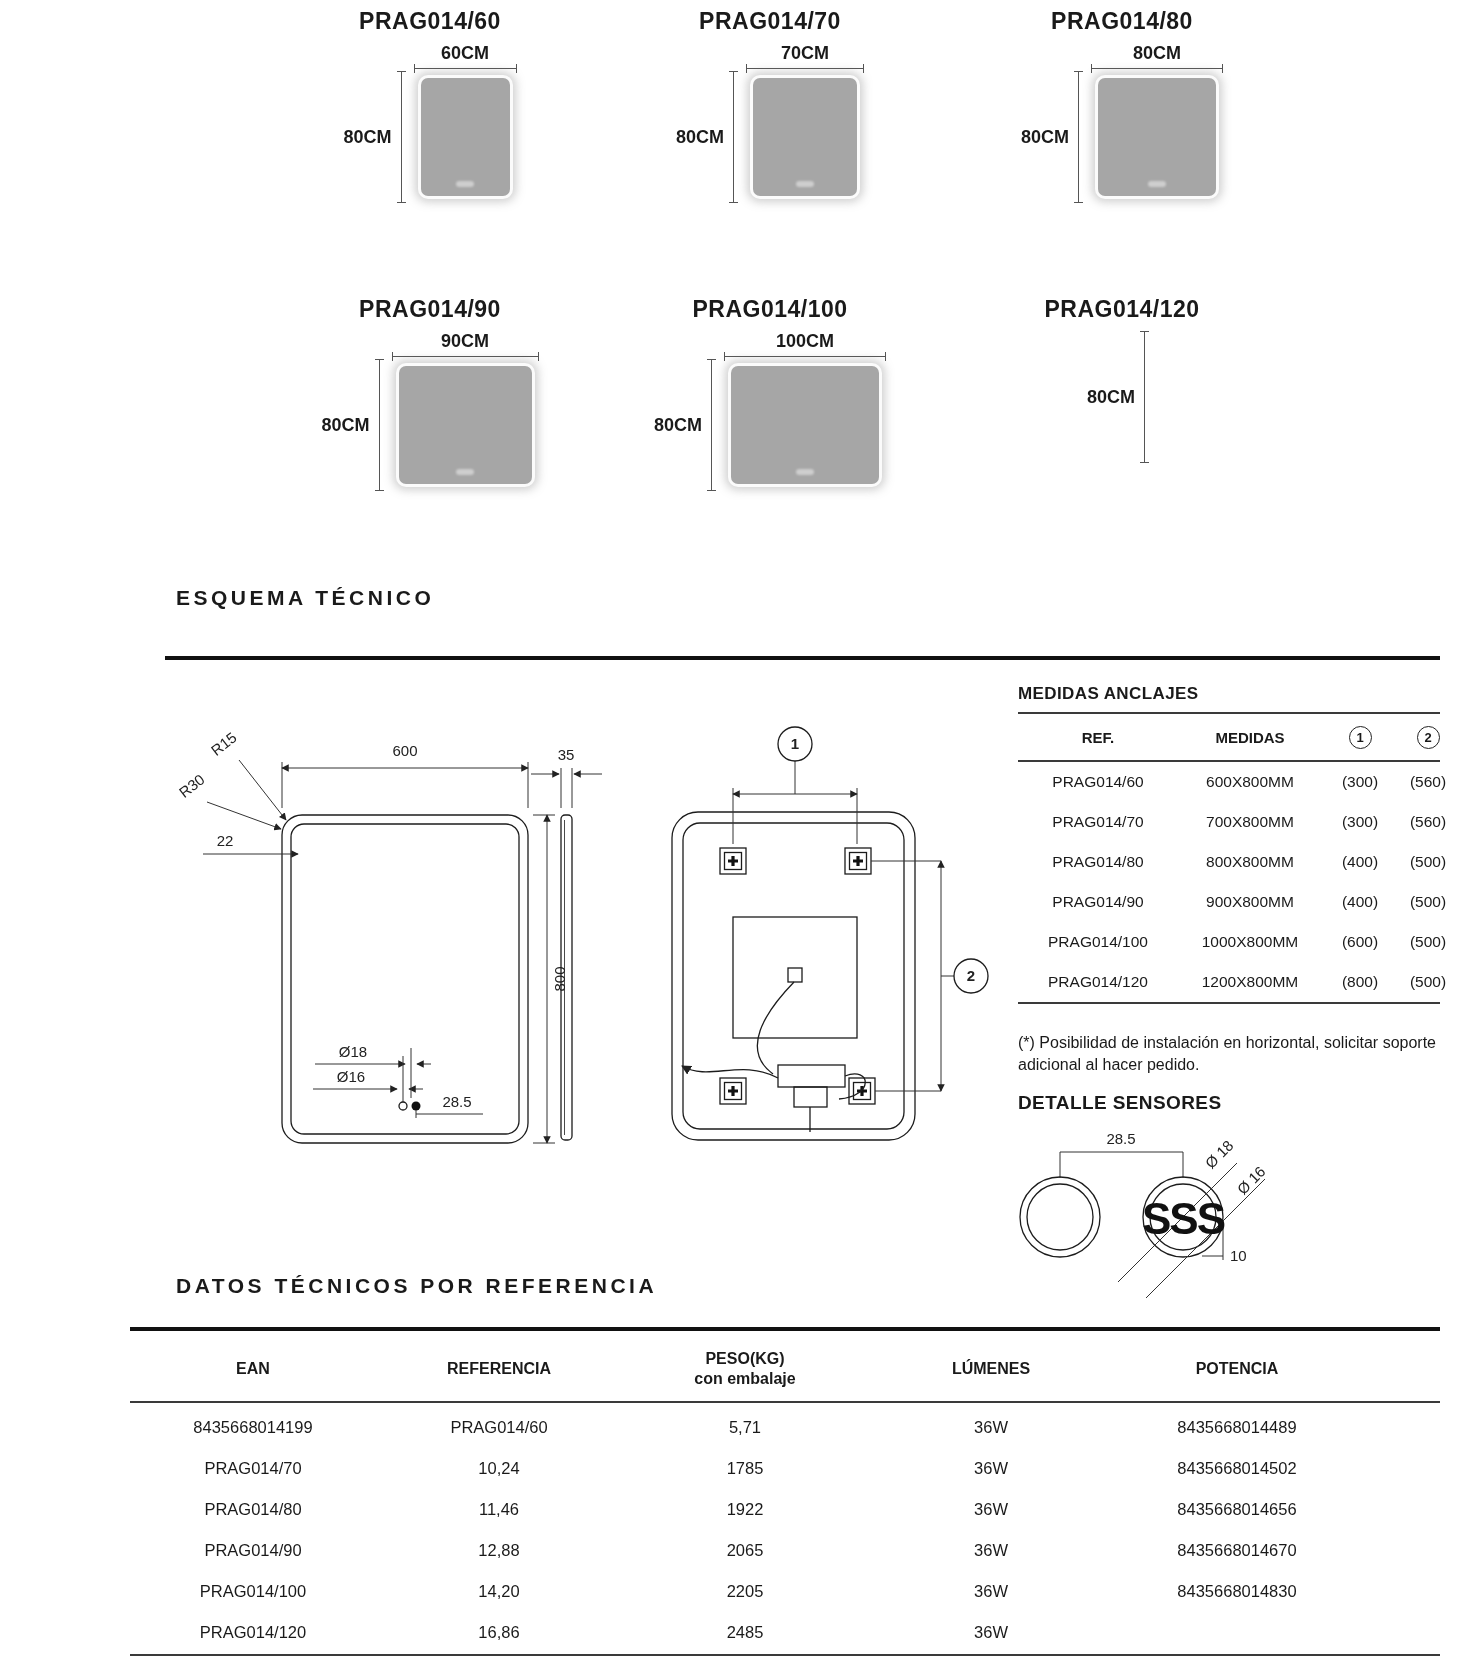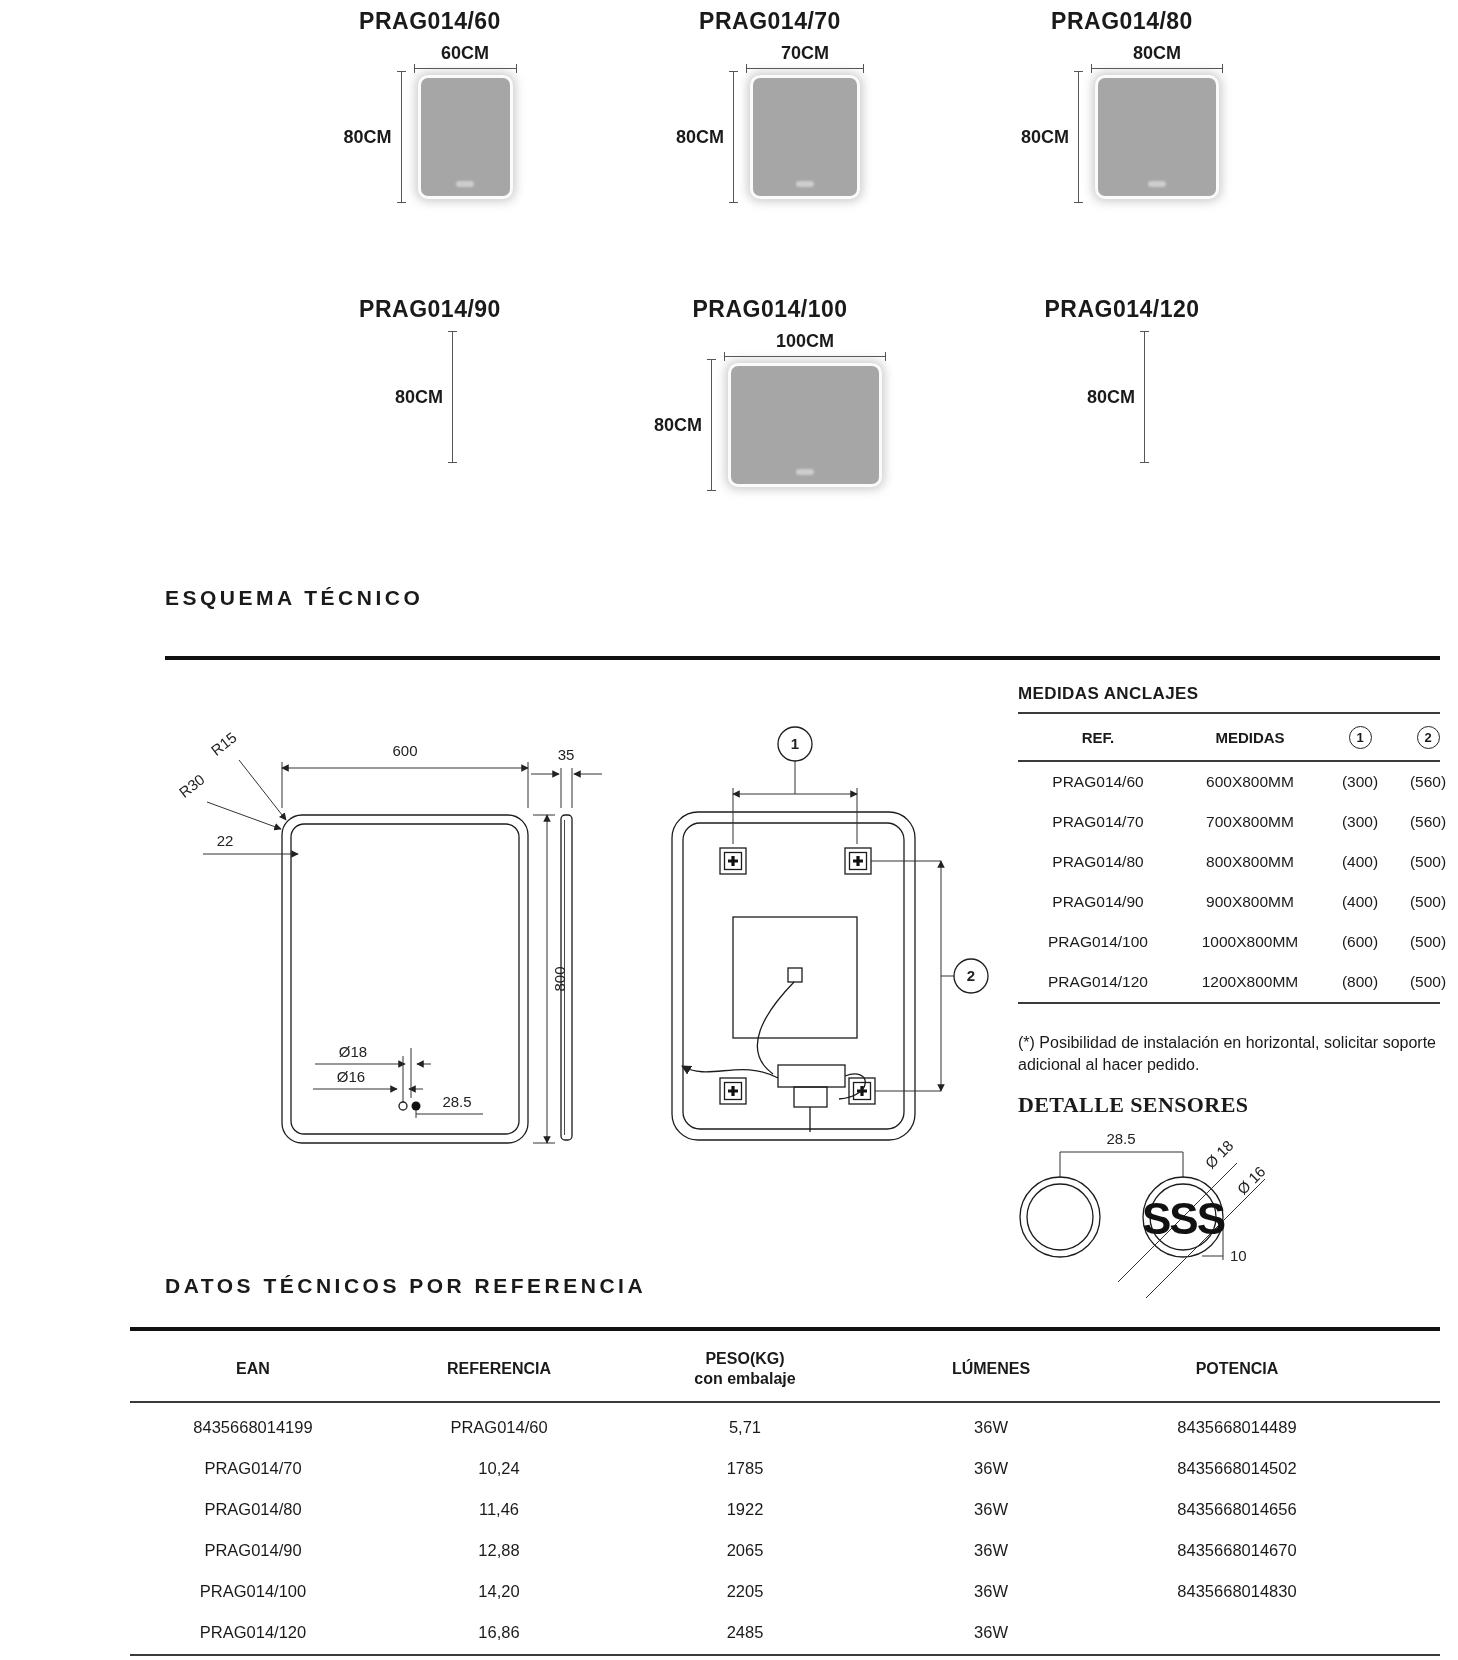--- a/index.html
+++ b/index.html
@@ -19,41 +19,41 @@
   .wlabel { font-size:18px; font-weight:bold; margin-bottom:4px; }
   .hline { height:1px; background:#555; position:relative; margin-bottom:9px; }
   .hline::before, .hline::after { content:""; position:absolute; top:-4px; width:1px; height:9px; background:#555; }
   .hline::before { left:0; } .hline::after { right:0; }
   .mirror { position:relative; background:#a6a6a6; border-radius:7px;
             box-shadow:0 0 0 3px #fbfbfb, 0 0 10px 6px rgba(130,130,130,.38); }
   .mirror::after { content:""; position:absolute; left:50%; bottom:9px; transform:translateX(-50%);
                    width:18px; height:6px; border-radius:3px; background:rgba(255,255,255,.45); filter:blur(1px); }
 
   
-  .h-big { position:absolute; font-size:21px; font-weight:bold; letter-spacing:3.5px; }
+  .h-big { position:absolute; font-size:21px; font-weight:bold; letter-spacing:3.5px;margin-left:11px; }
   .rule-thick { position:absolute; height:4px; background:#111; }
   .rule-med { position:absolute; height:2px; background:#3a3a3a; }
 
   
   svg { position:absolute; overflow:visible; }
   .ln { fill:none; stroke:#1c1c1c; stroke-width:1.3; }
   .dim { fill:none; stroke:#333; stroke-width:1; }
   .dt { font-size:15px; fill:#222; font-family:"Liberation Sans",sans-serif; }
   .cn { font-size:15px; fill:#222; font-weight:bold; }
 
   
   .anchors { position:absolute; left:1018px; top:684px; width:440px; }
   .anchors .atitle { font-size:17px; font-weight:bold; letter-spacing:.4px; }
   .agrid { display:grid; grid-template-columns:160px 144px 76px 60px; align-items:center; }
   .agrid > div { text-align:center; font-size:15.5px; height:40px; display:flex; align-items:center; justify-content:center; }
   .agrid .ah { font-weight:bold; font-size:15px; height:46px; }
   .circ { display:inline-flex; width:23px; height:23px; border:1.6px solid #222; border-radius:50%;
           align-items:center; justify-content:center; font-size:13px; font-weight:bold; }
   .note { position:absolute; left:1018px; top:1032px; width:430px; font-size:16px; line-height:1.35; }
-  .h-sub { position:absolute; font-size:22px; font-weight:bold; letter-spacing:.4px;font-family:Liberation Serif, serif; }
+  .h-sub { position:absolute; font-size:19px; font-weight:bold; letter-spacing:.4px; }
 
   
   .dgrid { position:absolute; left:130px; width:1230px; display:grid; grid-template-columns:repeat(5,246px); }
   .dgrid > div { text-align:center; font-size:16.5px; display:flex; align-items:center; justify-content:center; }
   .dhead > div { font-weight:bold; font-size:16px; height:62px; flex-direction:column; line-height:1.25; }
   .drows > div { height:41px; }
 </style>
 </head>
 <body>
 
@@ -106,20 +106,25 @@
       </div>
     </div>
 
     <div class="pcell" style="left:260px; top:296px;">
       <div class="ptitle">PRAG014/90</div>
       <div class="mirror-block">
         <div class="vdim">
             <span class="hlabel">80CM</span>
             <span class="vline" style="height:132px"></span>
           </div>
+        <div class="mcol">
+          <span class="wlabel">90CM</span>
+          <span class="hline" style="width:147px"></span>
+          <div class="mirror" style="width:133px;height:118px"></div>
+        </div>
       </div>
     </div>
 
     <div class="pcell" style="left:600px; top:296px;">
       <div class="ptitle">PRAG014/100</div>
       <div class="mirror-block">
         <div class="vdim">
             <span class="hlabel">80CM</span>
             <span class="vline" style="height:132px"></span>
           </div>

